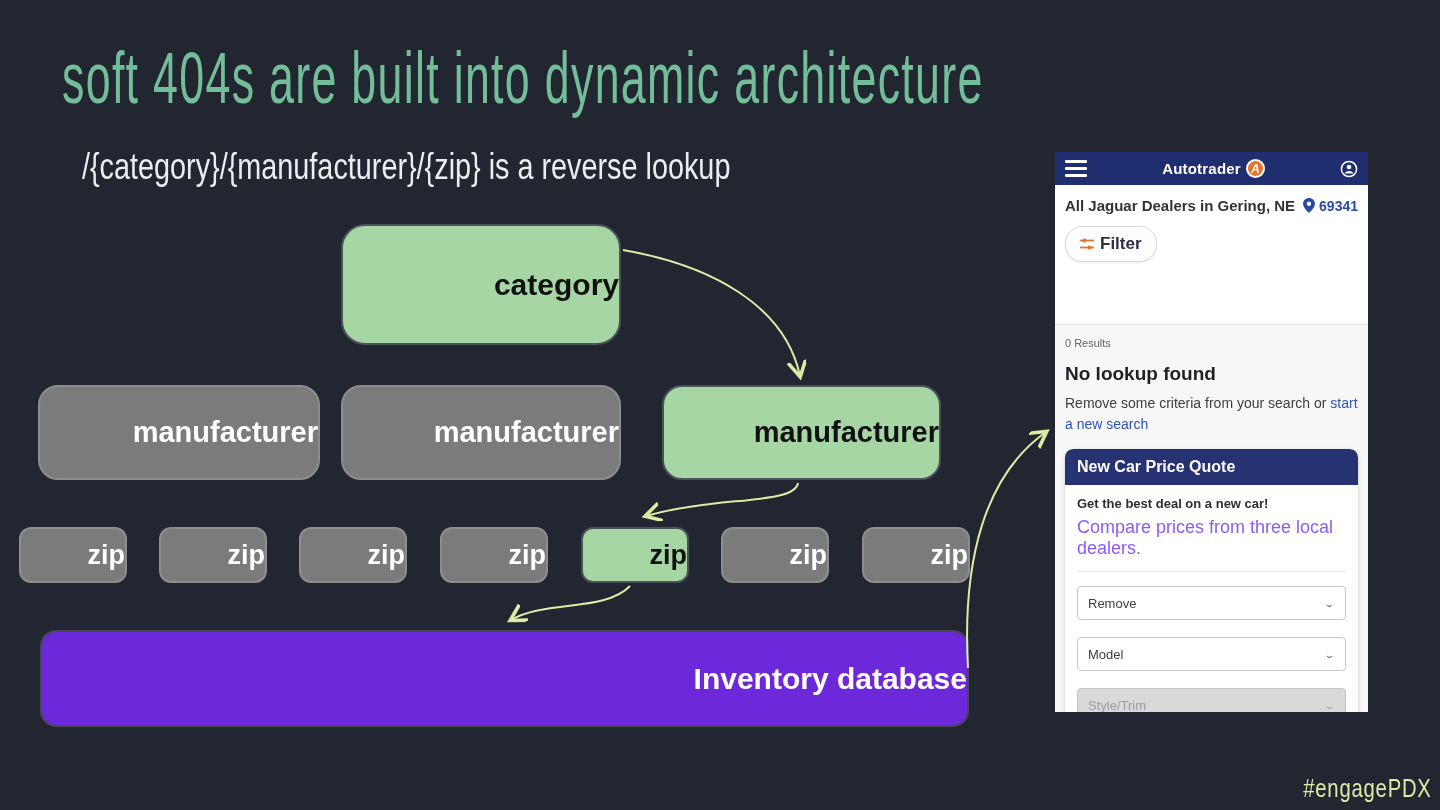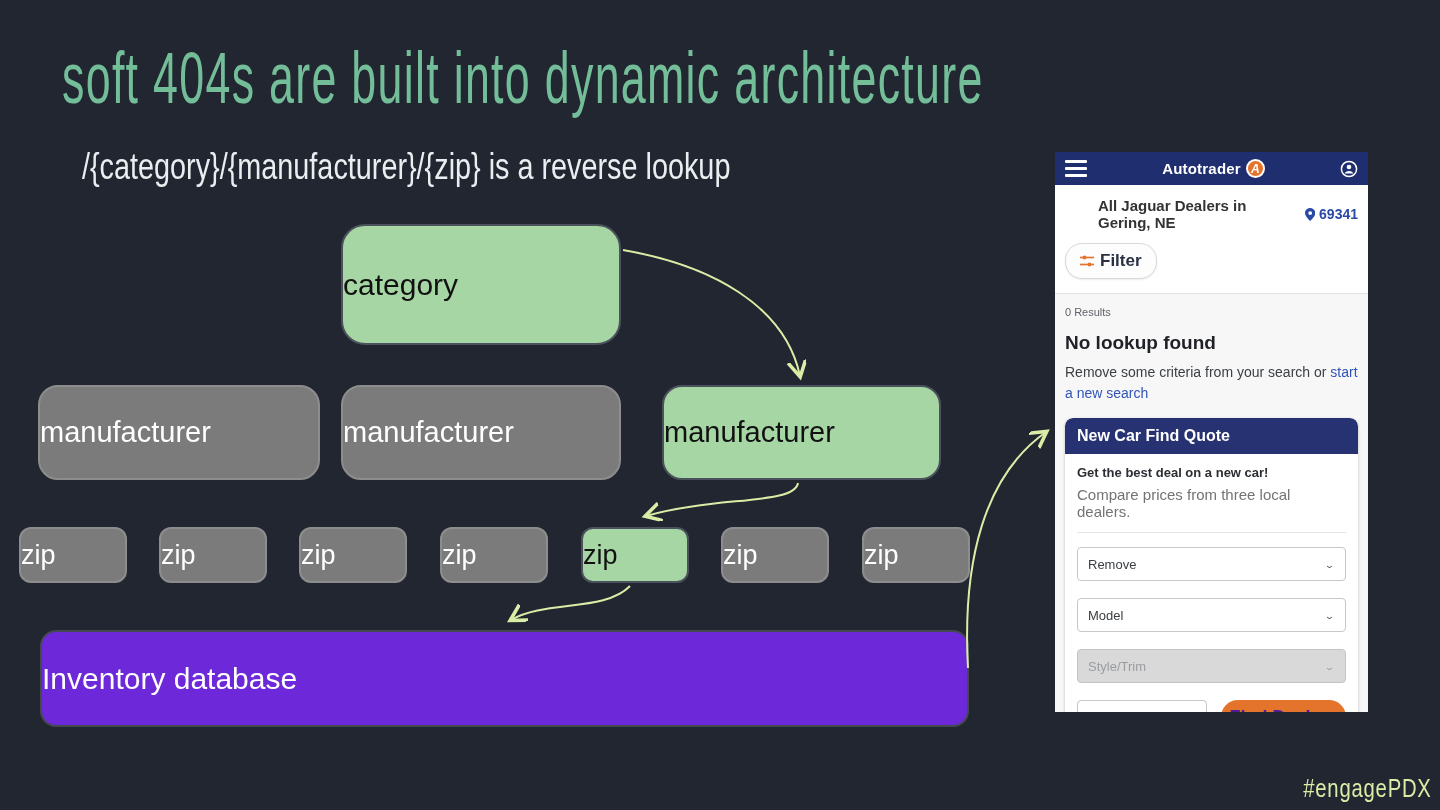--- a/index.html
+++ b/index.html
@@ -25,22 +25,22 @@
   }
   .hashtag {
     position:absolute; right:8px; bottom:6px;
     font-size:26px; font-weight:400; color:#d9eda6;
     letter-spacing:1px;
     transform:scaleX(0.78); transform-origin:right bottom;
   }
 
   
   .box {
-    position:absolute; display:flex; align-items:center; justify-content:flex-start;
-    font-weight:normal; text-align:center;
+    position:absolute; display:flex; align-items:center; justify-content:flex-end;
+    font-weight:bold; text-align:center;
   }
   .box-green { background:#a7d6a5; color:#111; border:2px solid #4c525b; }
   .box-gray  { background:#7b7b7b; color:#fff; border:2px solid #8d8d8d; }
   .box-teal  { background:#6d28d9; color:#fff; border:2px solid #44494f; }
 
   .cat-box  { left:341px; top:224px; width:280px; height:121px; border-radius:24px; font-size:30px; }
   .man-box  { top:385px; height:95px; border-radius:20px; font-size:29px; }
   .man-0 { left:38px;  width:282px; }
   .man-1 { left:341px; width:280px; }
   .man-2 { left:662px; width:279px; }
@@ -66,48 +66,48 @@
   .brand-wrap { flex:1; display:flex; align-items:center; justify-content:center; gap:5px; }
   .brand-name { font-weight:bold; font-size:15px; letter-spacing:.2px; }
   .brand-logo {
     width:19px; height:19px; border-radius:50%; background:#e4742c;
     border:2px solid #fff; color:#fff; font-weight:bold; font-size:12px; font-style:italic;
     display:flex; align-items:center; justify-content:center;
   }
   .profile-icon { width:18px; height:18px; }
 
   .app-top { padding:12px 10px 0 10px; background:#fff; }
-  .app-heading { font-size:15px; font-weight:bold; color:#333; display:flex; align-items:center; gap:4px;margin-left:33px; }
+  .app-heading { font-size:15px; font-weight:bold; color:#333; display:flex; align-items:center; gap:4px; }
   .pin-icon { width:12px; height:15px; margin-left:4px; }
   .zip-badge { color:#2b4aa5; font-weight:bold; font-size:14px; }
   .filter-btn {
     display:inline-flex; align-items:center; gap:6px; margin:12px 0 14px 0;
     border:1px solid #d9d9d9; border-radius:17px; padding:7px 14px; background:#fdfdfd;
     font-size:17px; font-weight:bold; color:#2b3043; cursor:pointer;
     box-shadow:0 1px 2px rgba(0,0,0,.08);
   }
   .filter-icon { width:14px; height:12px; }
 
-  .app-results { background:#f7f7f8; border-top:1px solid #e2e2e2; padding:12px 10px 10px 10px; height:427px; }
+  .app-results { background:#f7f7f8; border-top:1px solid #e2e2e2; padding:12px 10px 10px 10px; height:427px;margin-top:48px; }
   .results-count { font-size:11px; color:#5f6368; margin-bottom:14px; }
   .no-results-title { font-size:19px; font-weight:bold; color:#1f2126; margin-bottom:8px; }
   .no-results-body { font-size:14px; color:#3c4043; line-height:21px; width:295px; }
   .link { color:#2f55b8; cursor:pointer; }
 
   .quote-card {
     margin:14px 0 0 0; background:#fff; border-radius:8px;
     box-shadow:0 1px 3px rgba(0,0,0,.25); overflow:hidden;
   }
   .quote-header {
     background:#273272; color:#fff; font-weight:bold; font-size:16px;
     padding:9px 12px; border-radius:8px 8px 0 0;
   }
   .quote-body { padding:11px 12px 12px 12px; }
   .quote-heading { font-size:13px; font-weight:bold; color:#2b2f33; margin-bottom:6px; }
-  .quote-sub { font-size:15px; color:#737373; margin-bottom:12px; }
+  .quote-sub { font-size:18px; color:#8b5cf6; margin-bottom:12px; }
   .quote-divider { border-top:1px solid #e4e4e4; margin:0 0 14px 0; }
 
   .sel {
     display:flex; align-items:center; justify-content:space-between;
     height:34px; border:1px solid #c7c7c7; border-radius:4px; background:#fff;
     padding:0 10px; font-size:13px; color:#3c4043; margin-bottom:17px; cursor:pointer;
   }
   .sel .chev { font-size:13px; color:#555; transform:scaleY(.7); }
   .sel.disabled { background:#d9d9d9; border-color:#c4c4c4; color:#9a9da1; cursor:default; }
   .sel.disabled .chev { color:#9a9da1; }
@@ -223,21 +223,21 @@
   </div>
 
   <div class="app-results">
     <div class="results-count">0 Results</div>
     <div class="no-results-title">No lookup found</div>
     <div class="no-results-body">
       <span>Remove some criteria from your search or </span><span class="link">start a new search</span>
     </div>
 
     <div class="quote-card">
-      <div class="quote-header">New Car Find Quote</div>
+      <div class="quote-header">New Car Price Quote</div>
       <div class="quote-body">
         <div class="quote-heading">Get the best deal on a new car!</div>
         <div class="quote-sub">Compare prices from three local dealers.</div>
         <div class="quote-divider"></div>
 
         <div class="sel">
           <span>Remove</span>
           <span class="chev">⌄</span>
         </div>
         <div class="sel">

